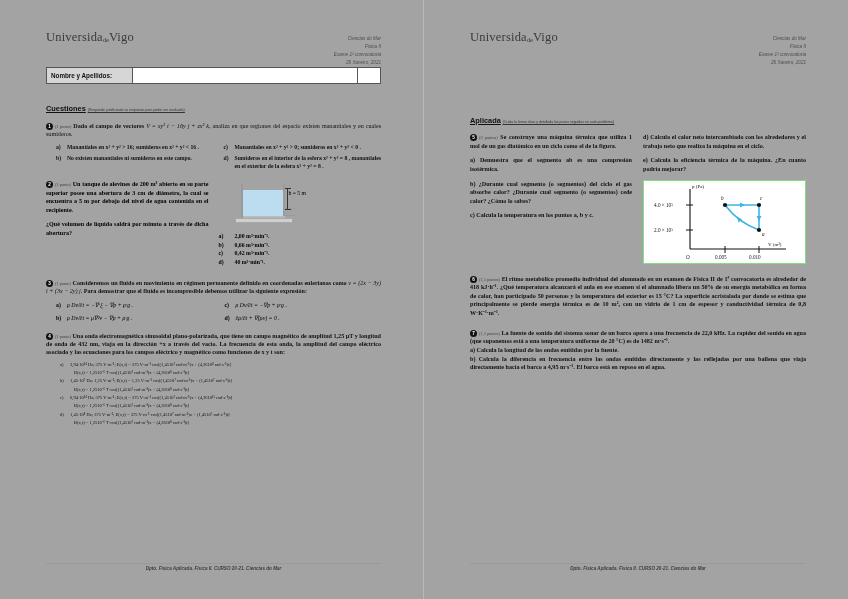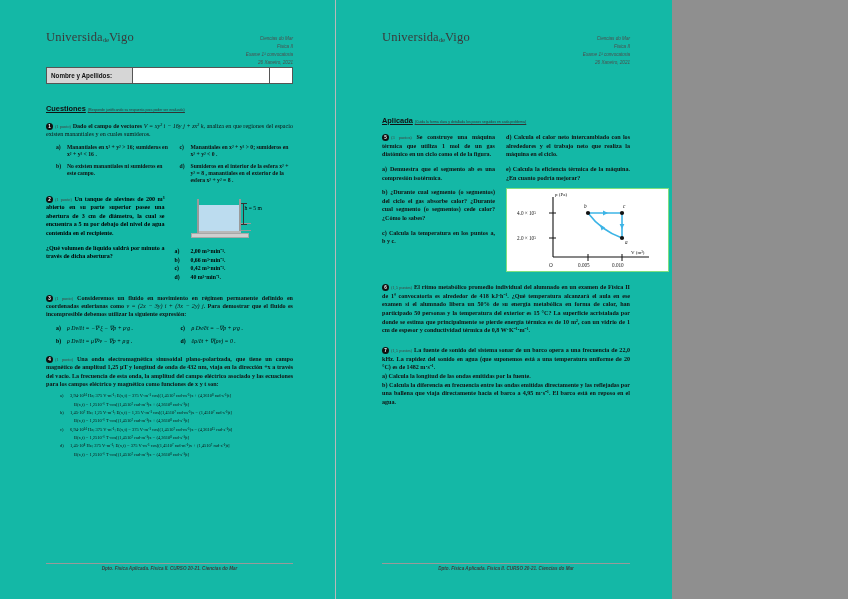--- a/index.html
+++ b/index.html
@@ -5,22 +5,22 @@
   * { box-sizing: border-box; }
   html, body {
     margin: 0; padding: 0;
     width: 848px; height: 599px;
     background: #9a9a9a;
     font-family: "Liberation Serif", serif;
     overflow: hidden;
   }
   #root { display: flex; width: 848px; height: 599px; background: #8f8f8f; }
   .page {
-    width: 336px; height: 599px;
-    background: #14b8a6;
+    width: 424px; height: 599px;
+    background: #a3a3a3;
     position: relative;
     padding: 30px 42px 0 46px;
   }
   .page.left { border-right: 1px solid #b8b8b8; }
 
   
   .pg-header { display: flex; justify-content: space-between; align-items: flex-start; height: 34px; }
   .logo {
     font-family: "Liberation Serif", serif;
     font-size: 12.5px; color: #3a3a3a; letter-spacing: .2px;

